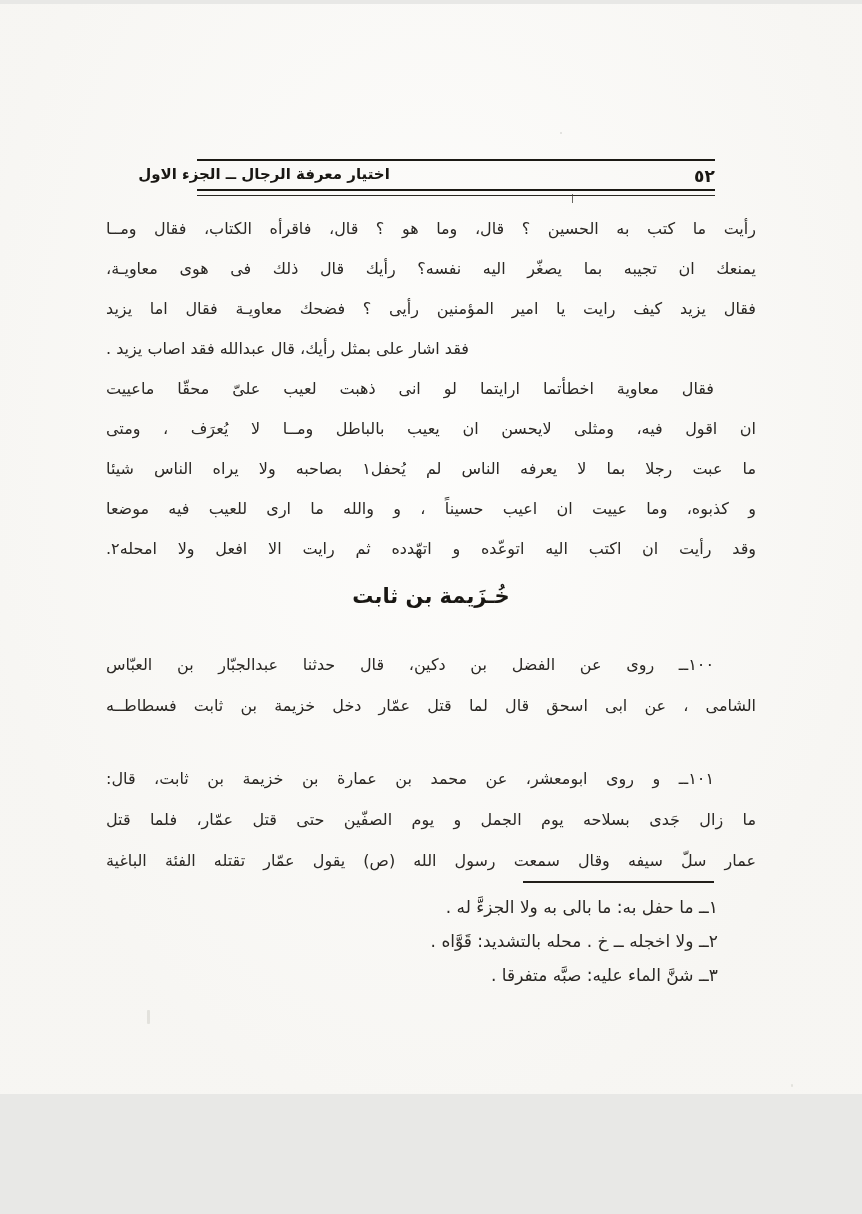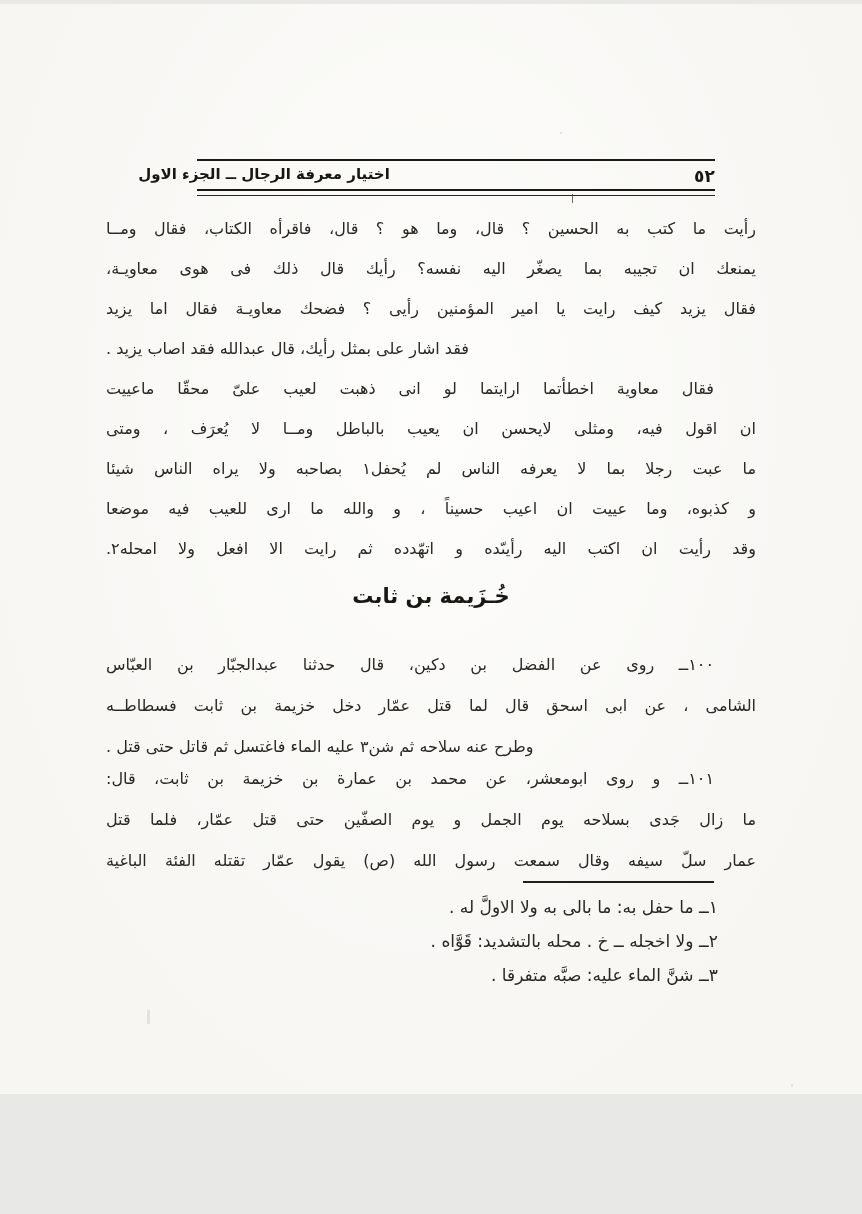--- a/index.html
+++ b/index.html
@@ -90,41 +90,40 @@
 
   <div class="textcol" style="top:205px;">
     <div class="bl">رأيت ما كتب به الحسين ؟ قال، وما هو ؟ قال، فاقرأه الكتاب، فقال ومــا</div>
     <div class="bl">يمنعك ان تجيبه بما يصغّر اليه نفسه؟ رأيك قال ذلك فى هوى معاويـة،</div>
     <div class="bl">فقال يزيد كيف رايت يا امير المؤمنين رأيى ؟ فضحك معاويـة فقال اما يزيد</div>
     <div class="bl short">فقد اشار على بمثل رأيك، قال عبدالله فقد اصاب يزيد .</div>
     <div class="bl ind">فقال معاوية اخطأتما ارايتما لو انى ذهبت لعيب علىّ محقّا ماعييت</div>
     <div class="bl">ان اقول فيه،  ومثلى لايحسن ان يعيب بالباطل  ومــا لا يُعرَف ، ومتى</div>
     <div class="bl">ما عبت رجلا بما لا يعرفه الناس لم يُحفل١ بصاحبه ولا يراه الناس شيئا</div>
     <div class="bl">و كذبوه، وما عييت ان اعيب حسيناً ، و والله ما ارى للعيب فيه موضعا</div>
-    <div class="bl">وقد رأيت ان اكتب اليه رأيىّده و اتهّدده ثم رايت الا افعل ولا امحله٢.</div>
+    <div class="bl">وقد رأيت ان اكتب اليه اتوعّده و اتهّدده ثم رايت الا افعل ولا امحله٢.</div>
   </div>
 
   <div class="heading">خُـزَيمة بن ثابت</div>
 
   <div class="textcol col100" style="top:640px;">
     <div class="bl ind">١٠٠ــ روى عن الفضل بن دكين، قال حدثنا عبدالجبّار بن العبّاس</div>
     <div class="bl">الشامى ، عن ابى اسحق قال لما قتل عمّار دخل خزيمة بن ثابت فسطاطــه</div>
-    <div class="bl short">وطرح عنه سلاحه ثم شن٣ عليه الماء فاغتسل ثم قاتل حتى قتل .</div>
   </div>
 
   <div class="textcol col101" style="top:754px;">
     <div class="bl ind">١٠١ــ و روى ابومعشر، عن محمد بن عمارة بن خزيمة بن ثابت، قال:</div>
     <div class="bl">ما زال جَدى بسلاحه يوم الجمل و يوم الصفّين حتى قتل عمّار، فلما قتل</div>
     <div class="bl">عمار سلّ سيفه وقال سمعت رسول الله (ص) يقول عمّار تقتله الفئة الباغية</div>
   </div>
 
   <div class="fn-sep"></div>
 
   <div class="footnotes">
-    <div class="fnline">١ــ ما حفل به: ما بالى به ولا الاولَّ له .</div>
+    <div class="fnline">١ــ ما حفل به: ما بالى به ولا الجزءَّ له .</div>
     <div class="fnline">٢ــ ولا اخجله ــ خ . محله بالتشديد: قَوَّاه .</div>
     <div class="fnline">٣ــ شنَّ الماء عليه: صبَّه متفرقا .</div>
   </div>
 
   <div class="speck s1"></div>
   <div class="speck s2"></div>
   <div class="speck s3"></div>
   <div class="speck s4"></div>
   <div class="speck s5"></div>
 

